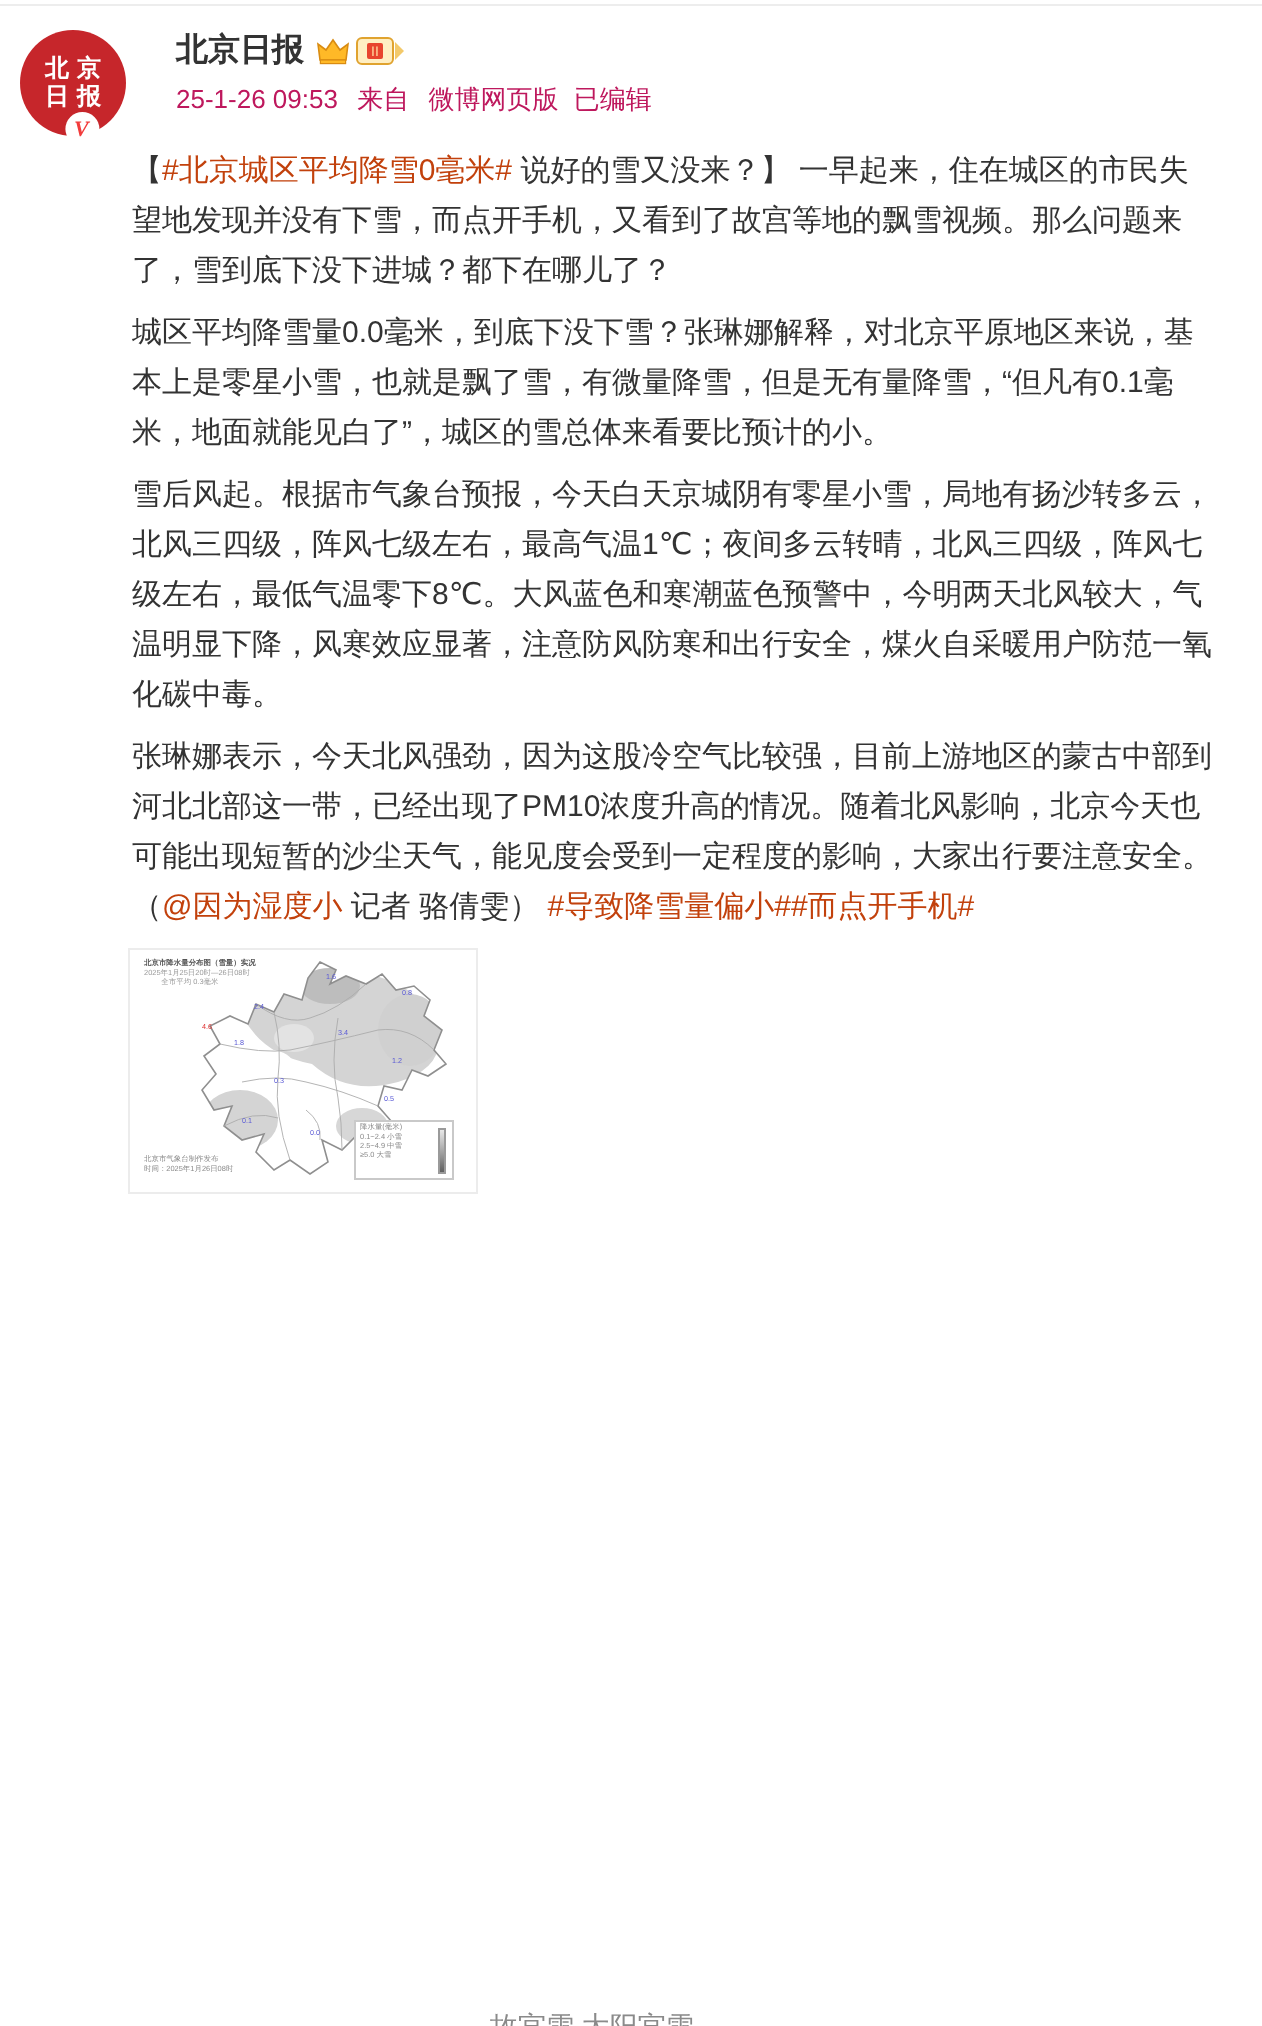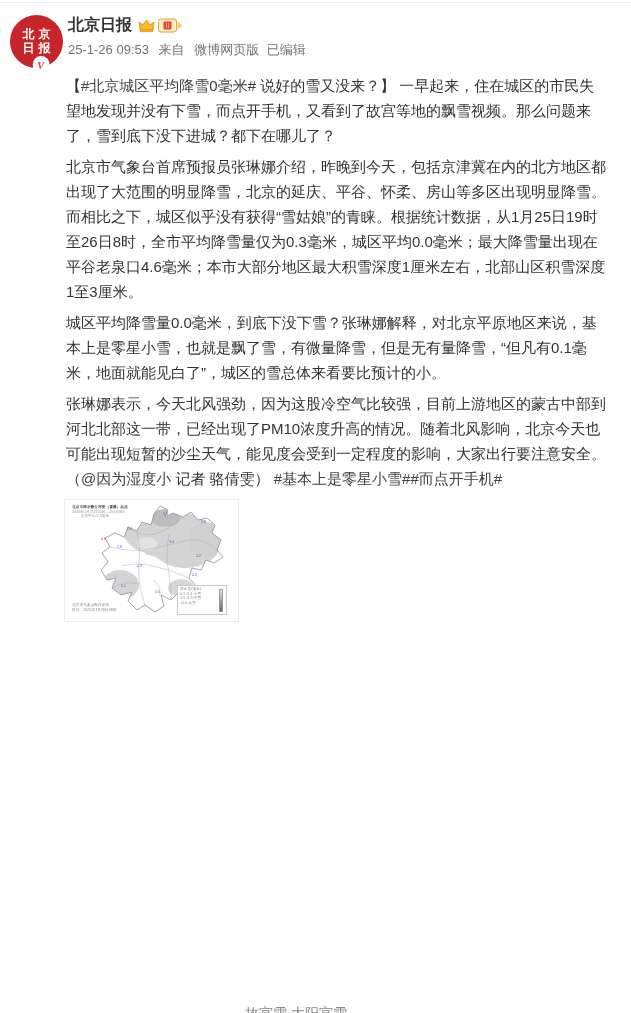--- a/index.html
+++ b/index.html
@@ -19,32 +19,32 @@
   .avatar-grid { display:grid; grid-template-columns:13px 13px; grid-template-rows:13px 13px;
                  gap:1px 3px; }
   .avatar-grid span { color:#fff; font-family:"Liberation Serif","DejaVu Serif",serif;
                       font-weight:bold; font-size:12px; line-height:13px; text-align:center; }
   .v-badge { position:absolute; left:50%; bottom:-4px; transform:translateX(-22%);
              width:15px; height:15px; border-radius:50%; background:#fff;
              display:flex; align-items:center; justify-content:center;
              box-shadow:0 0 0 1px #fff; }
   .v-badge b { color:#f23c3c; font-style:italic; font-size:11px; font-family:"Liberation Serif",serif; }
 
-  .head-text { margin-left:68px; }
+  .head-text { margin-left:88px; }
   .name-row { display:flex; align-items:center; height:21px; }
   .account-name { font-size:16px; font-weight:bold; color:#333; cursor:pointer; }
   .badge-crown { margin-left:6px; display:inline-flex; }
   .badge-vip { margin-left:3px; display:inline-flex; }
-  .meta-row { margin-top:5px; font-size:13px; color:#737373; }
+  .meta-row { margin-top:5px; font-size:13px; color:#be185d; }
   .meta-row span { margin-right:6px; }
 
   
   .content { margin:14px 0 0 66px; width:541px; font-size:15px; line-height:25px; color:#333; }
   .content p { margin-bottom:6px; word-break:break-all; }
-  .content .link { color:#404040; cursor:pointer; }
+  .content .link { color:#c2410c; cursor:pointer; }
 
   
   .map-card { position:relative; margin:8px 0 0 64px; width:175px; height:123px;
               background:#fff; border:1px solid #ececec; cursor:pointer; overflow:hidden; }
   .map-card svg { position:absolute; left:0; top:0; }
   .tiny { position:absolute; color:#8a8a8a; font-size:6px; line-height:1.25;
           transform:scale(.62); transform-origin:0 0; white-space:nowrap; }
   .tiny.dark { color:#555; font-weight:bold; }
   .map-title-block { left:7px; top:5px; }
   .map-src-block { left:7px; top:103px; }
@@ -104,23 +104,23 @@
     <div class="meta-row">
       <span>25-1-26 09:53</span>
       <span>来自</span>
       <span style="margin-right:4px;">微博网页版</span>
       <span>已编辑</span>
     </div>
   </div>
 
   <div class="content">
       <p><span>【</span><span class="link">#北京城区平均降雪0毫米#</span><span> 说好的雪又没来？】 一早起来，住在城区的市民失望地发现并没有下雪，而点开手机，又看到了故宫等地的飘雪视频。那么问题来了，雪到底下没下进城？都下在哪儿了？</span></p>
-      <p><span>北京市气象台首席预报员张琳娜介绍，昨晚到今天，包括京津冀在内的北方地区都出现了大范围的明显降雪，北京的延庆、平谷、怀柔、房山等多区出现明显降雪。而相比之下，城区似乎没有获得“雪姑娘”的青睐。根据统计数据，从1月25日19时至26日8时，全市平均降雪量仅为0.3毫米，城区平均0.0毫米；最大降雪量出现在平谷老泉口4.6毫米；本市大部分地区最大积雪深度1厘米左右，北部山区积雪深度1至3厘米。</span></p>
       <p><span>城区平均降雪量0.0毫米，到底下没下雪？张琳娜解释，对北京平原地区来说，基本上是零星小雪，也就是飘了雪，有微量降雪，但是无有量降雪，“但凡有0.1毫米，地面就能见白了”，城区的雪总体来看要比预计的小。</span></p>
-      <p><span>张琳娜表示，今天北风强劲，因为这股冷空气比较强，目前上游地区的蒙古中部到河北北部这一带，已经出现了PM10浓度升高的情况。随着北风影响，北京今天也可能出现短暂的沙尘天气，能见度会受到一定程度的影响，大家出行要注意安全。（</span><span class="link">@因为湿度小</span><span> 记者 骆倩雯） </span><span class="link">#基本上是零星小雪#</span><span class="link">#而点开手机#</span></p>
+      <p><span>雪后风起。根据市气象台预报，今天白天京城阴有零星小雪，局地有扬沙转多云，北风三四级，阵风七级左右，最高气温1℃；夜间多云转晴，北风三四级，阵风七级左右，最低气温零下8℃。大风蓝色和寒潮蓝色预警中，今明两天北风较大，气温明显下降，风寒效应显著，注意防风防寒和出行安全，煤火自采暖用户防范一氧化碳中毒。</span></p>
+      <p><span>张琳娜表示，今天北风强劲，因为这股冷空气比较强，目前上游地区的蒙古中部到河北北部这一带，已经出现了PM10浓度升高的情况。随着北风影响，北京今天也可能出现短暂的沙尘天气，能见度会受到一定程度的影响，大家出行要注意安全。（</span><span class="link">@因为湿度小</span><span> 记者 骆倩雯） </span><span class="link">#导致降雪量偏小#</span><span class="link">#而点开手机#</span></p>
     </div>
 
   <div class="map-card">
     <svg width="175" height="123" viewBox="0 0 175 123">
       <defs>
         <clipPath id="bj">
           <path d="M95,6 L103,10 L100,17 L108,13 L118,17 L126,12 L133,20 L142,18 L150,25 L147,33 L156,40 L152,50 L158,57 L149,63 L141,60 L136,70 L127,68 L124,78 L131,86 L126,95 L114,92 L106,100 L96,95 L99,106 L90,112 L80,105 L72,110 L63,101 L67,92 L56,95 L47,88 L51,78 L42,80 L36,70 L43,62 L37,53 L45,47 L40,38 L50,33 L59,37 L63,27 L72,31 L77,22 L86,25 L89,14 Z"></path>
         </clipPath>
       </defs>
       <g clip-path="url(#bj)">

